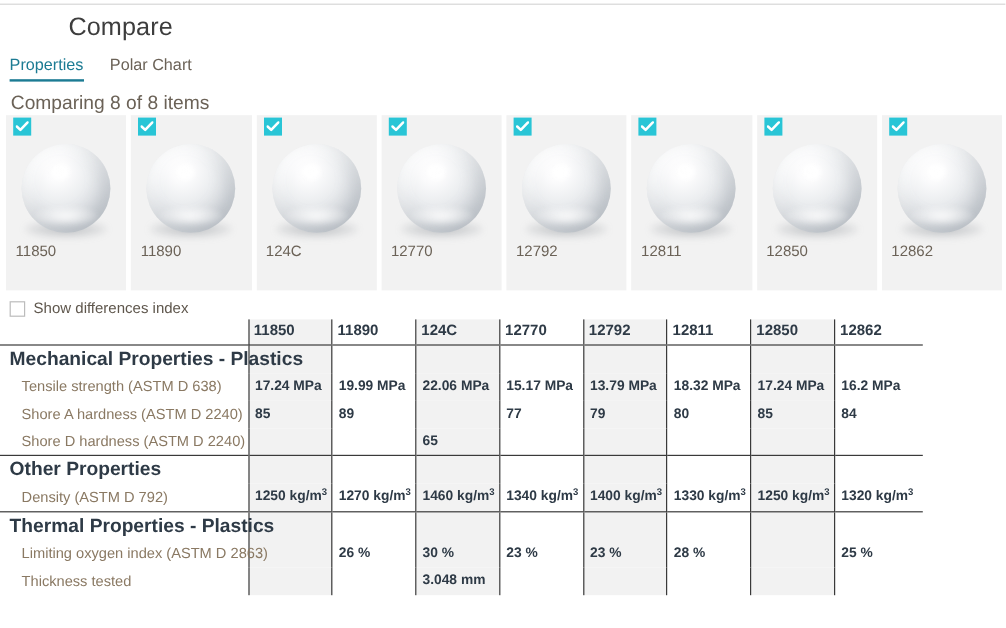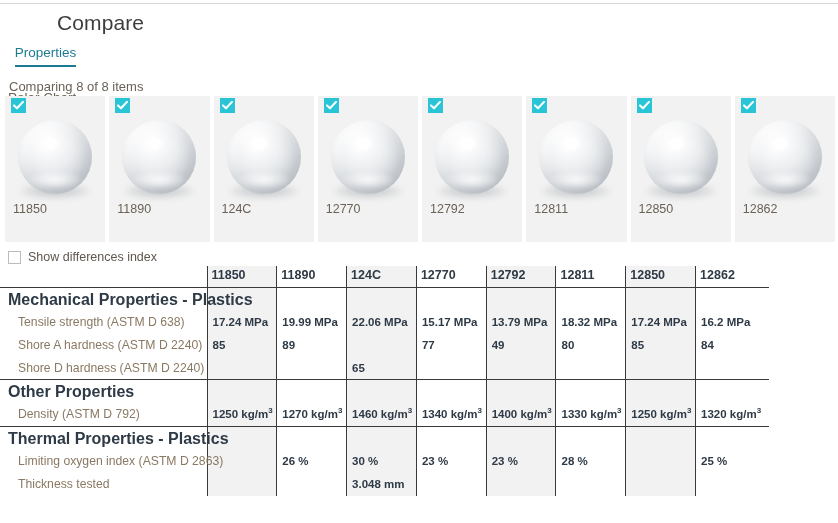--- a/index.html
+++ b/index.html
@@ -44,21 +44,20 @@
   }
 
   
   .tabs {
     position: absolute;
     top: 44px; left: 8px;
     display: flex;
     align-items: flex-end;
     gap: 22px;
     height: 24px;
-    flex-direction: column;
   }
   .tab {
     position: relative;
     font-size: 13.5px;
     color: #6b6257;
     line-height: 18px;
     padding-bottom: 5px;
     cursor: pointer;
     white-space: nowrap;
   }
@@ -70,21 +69,21 @@
     position: absolute;
     left: 0; right: 0; bottom: 0;
     height: 2px;
     background: #1c7b93;
   }
 
   
   .comparing-count {
     position: absolute;
     top: 80px; left: 9px;
-    font-size: 13px;
+    font-size: 16px;
     color: #6b6257;
     line-height: 14px;
     white-space: nowrap;
     text-align: right;
   }
 
   
   .cards {
     position: absolute;
     top: 96px; left: 5px;
@@ -463,21 +462,21 @@
             <td class="prop-value shade">17.24 MPa</td>
             <td class="prop-value">16.2 MPa</td>
             <td class="endcap"></td>
           </tr>
           <tr class="data-row">
             <td class="prop-label">Shore A hardness (ASTM D 2240)</td>
             <td class="prop-value shade">85</td>
             <td class="prop-value">89</td>
             <td class="prop-value shade"></td>
             <td class="prop-value">77</td>
-            <td class="prop-value shade">49</td>
+            <td class="prop-value shade">79</td>
             <td class="prop-value">80</td>
             <td class="prop-value shade">85</td>
             <td class="prop-value">84</td>
             <td class="endcap"></td>
           </tr>
           <tr class="data-row">
             <td class="prop-label">Shore D hardness (ASTM D 2240)</td>
             <td class="prop-value shade"></td>
             <td class="prop-value"></td>
             <td class="prop-value shade">65</td>

